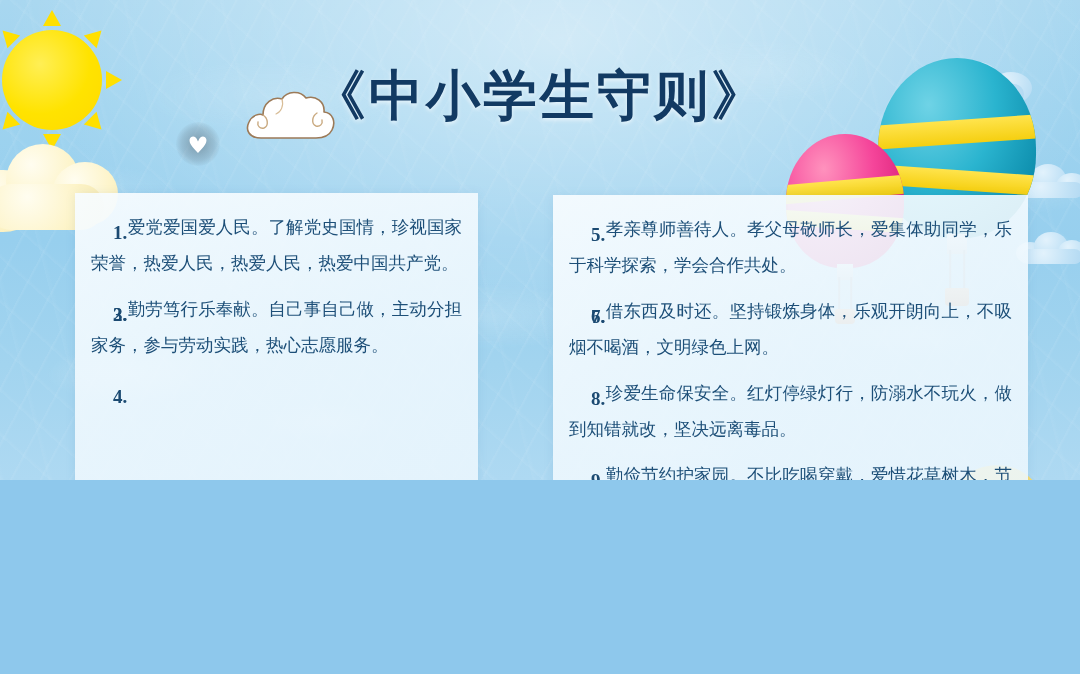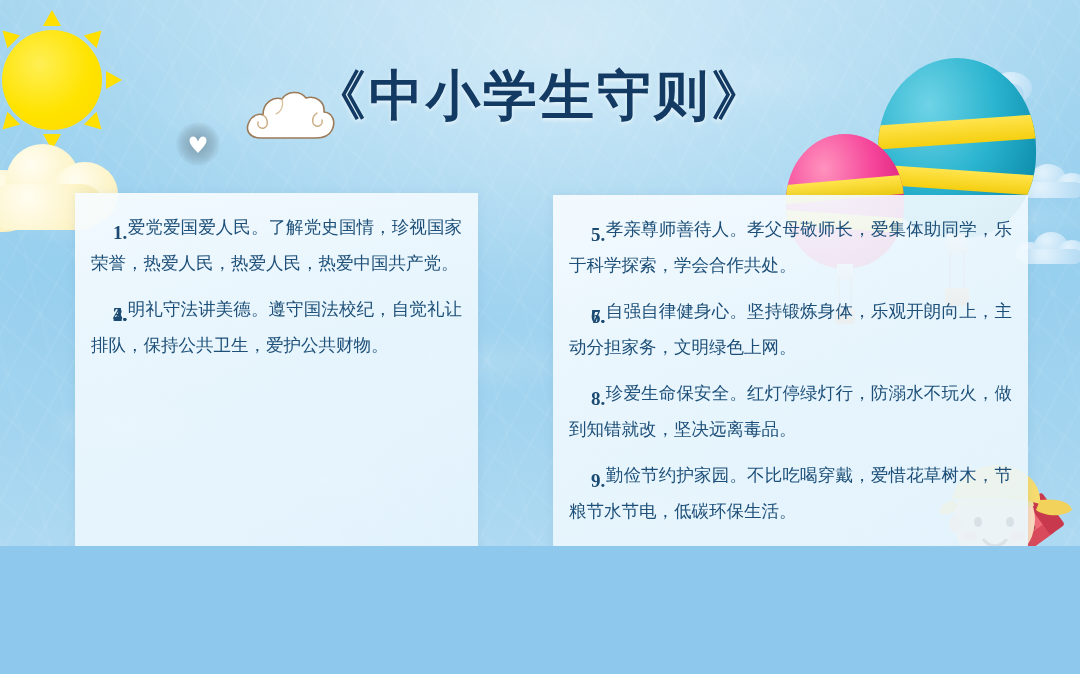--- a/index.html
+++ b/index.html
@@ -2,21 +2,21 @@
 <html><head>
 <meta charset="utf-8">
 <style>
   html,body{margin:0;padding:0;}
   body{
     width:1080px;height:674px;overflow:hidden;
     font-family:"Liberation Sans","DejaVu Sans",sans-serif;
     background:#8ec8ec;
   }
   .poster{
-    position:relative;width:1080px;height:546px;overflow:hidden;
+    position:relative;width:1080px;height:480px;overflow:hidden;
     background:
       radial-gradient(ellipse 900px 500px at 52% 8%, rgba(255,255,255,.50) 0%, rgba(255,255,255,0) 62%),
       linear-gradient(180deg,#a8d7f0 0%, #9ed3ef 22%, #97cfee 50%, #a2d4ef 76%, #aed9f2 100%);
   }
   
   .texture{
     position:absolute;inset:0;pointer-events:none;opacity:.55;
     background-image:
       radial-gradient(ellipse 120px 40px at 12% 78%, rgba(255,255,255,.45), rgba(255,255,255,0) 70%),
       radial-gradient(ellipse 90px 28px at 30% 88%, rgba(255,255,255,.40), rgba(255,255,255,0) 70%),
@@ -288,40 +288,40 @@
     <div class="rules">
       <div class="rule">
         <span class="num">1.</span>
         <span>爱党爱国爱人民。了解党史国情，珍视国家荣誉，热爱人民，热爱人民，热爱中国共产党。</span>
       </div>
       <div class="rule">
         <span class="num">2.</span>
       </div>
       <div class="rule">
         <span class="num">3.</span>
+        <span>勤劳笃行乐奉献。自己事自己做，主动分担家务，参与劳动实践，热心志愿服务。</span>
       </div>
       <div class="rule">
         <span class="num">4.</span>
-        <span>明礼守法讲美德。遵守国法校纪，自觉礼让排队，保持公共卫生，爱护公共财物。</span>
       </div>
     </div>
   </div>
 
   <div class="panel panel-right">
     <div class="rules">
       <div class="rule">
         <span class="num">5.</span>
         <span>孝亲尊师善待人。孝父母敬师长，爱集体助同学，乐于科学探索，学会合作共处。</span>
       </div>
       <div class="rule">
         <span class="num">6.</span>
       </div>
       <div class="rule">
         <span class="num">7.</span>
-        <span>自强自律健身心。坚持锻炼身体，乐观开朗向上，主动分担家务，文明绿色上网。</span>
+        <span>借东西及时还。坚持锻炼身体，乐观开朗向上，不吸烟不喝酒，文明绿色上网。</span>
       </div>
       <div class="rule">
         <span class="num">8.</span>
         <span>珍爱生命保安全。红灯停绿灯行，防溺水不玩火，做到知错就改，坚决远离毒品。</span>
       </div>
       <div class="rule">
         <span class="num">9.</span>
         <span>勤俭节约护家园。不比吃喝穿戴，爱惜花草树木，节粮节水节电，低碳环保生活。</span>
       </div>
     </div>

